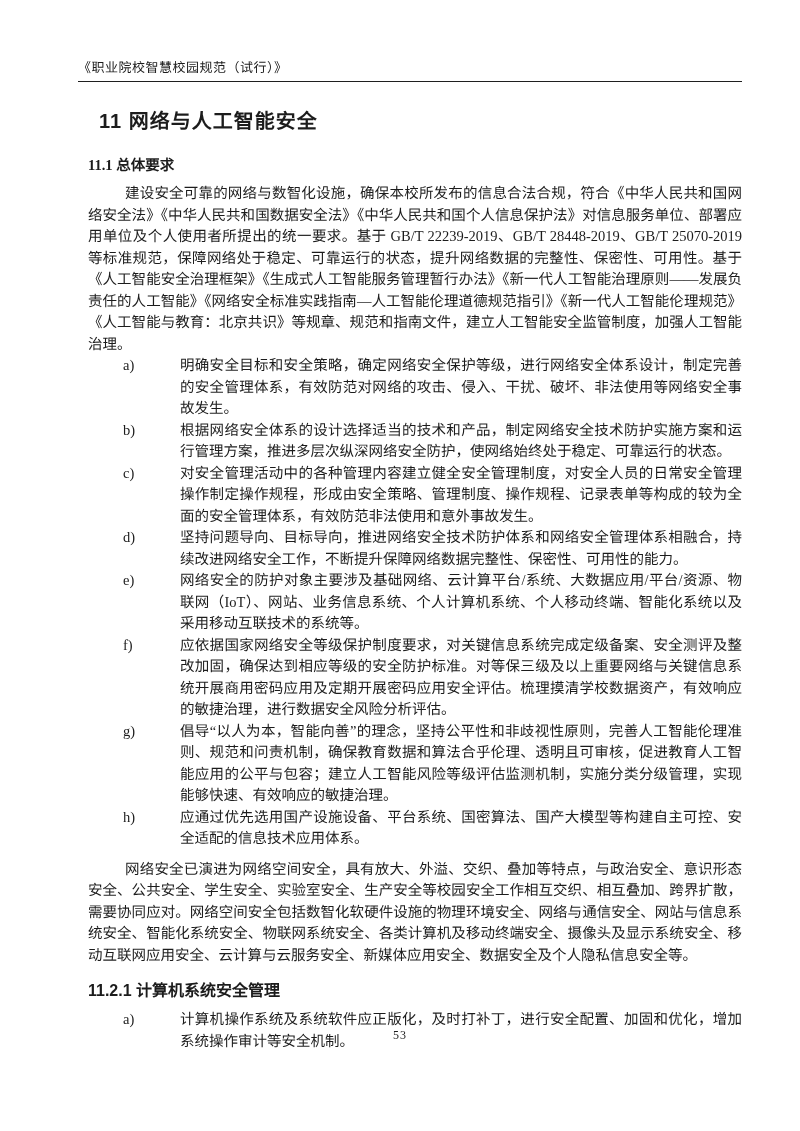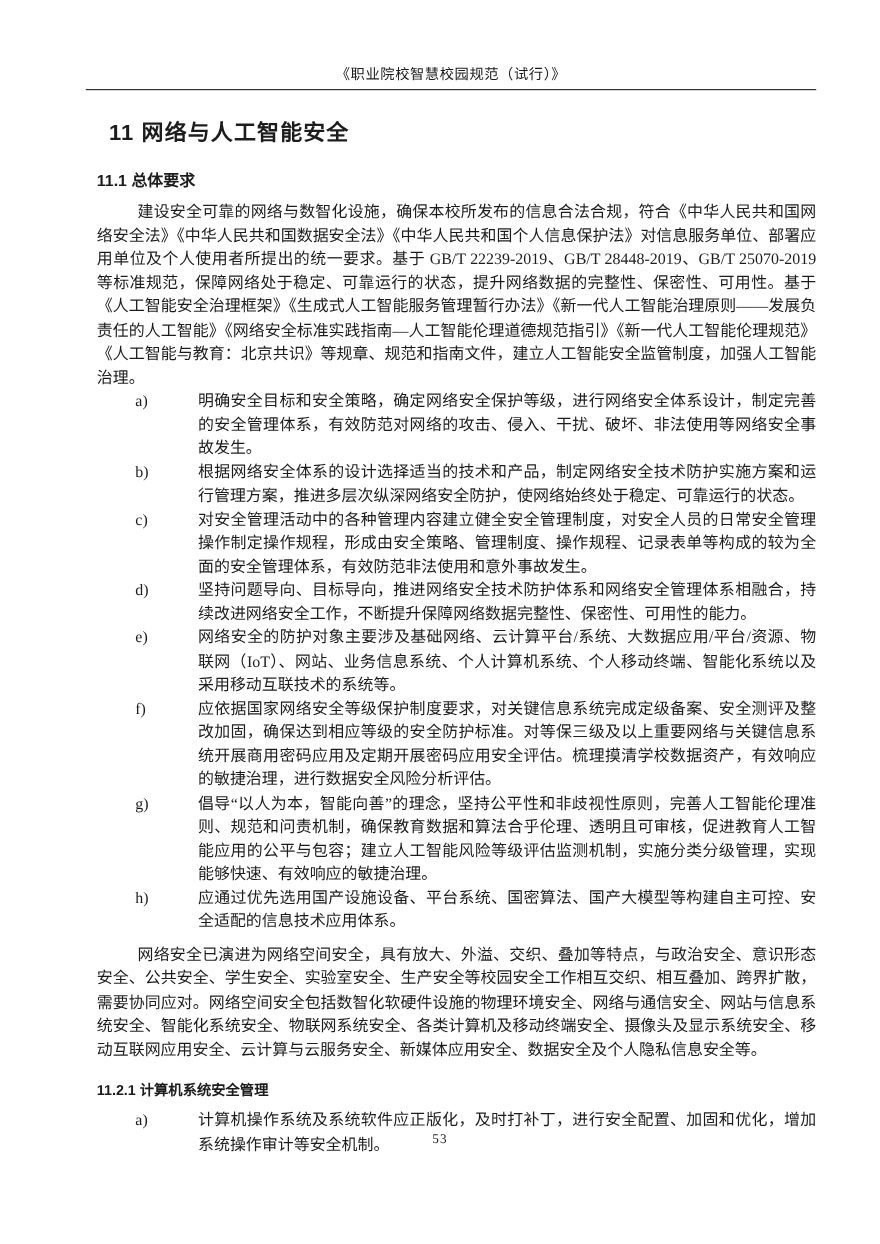--- a/index.html
+++ b/index.html
@@ -16,21 +16,21 @@
     font-family: "Liberation Serif", "DejaVu Serif", serif;
     overflow: hidden;
     box-sizing: border-box;
   }
   
   .page-header {
     padding-top: 60px;
     margin: 0 58px 0 78px;
   }
   .running-head {
-    text-align: center;
+    text-align: left;
     font-size: 13px;
     letter-spacing: 0.5px;
     line-height: 16px;
   }
   .header-rule {
     border: none;
     border-bottom: 1.6px solid #1f1f1f;
     margin: 5px 0 0 0;
   }
   
@@ -39,30 +39,30 @@
   }
   .chapter-title {
     font-family: "Liberation Sans", "DejaVu Sans", sans-serif;
     font-weight: bold;
     font-size: 20px;
     letter-spacing: 1px;
     margin: 26px 0 0 11px;
     line-height: 26px;
   }
   .section-heading {
-    font-family: Liberation Sans, sans-serif;
+    font-family: Liberation Serif, serif;
     font-weight: bold;
     font-size: 14.5px;
     margin: 22px 0 0 0;
     line-height: 18px;
   }
   .sub-section-heading {
     font-family: "Liberation Sans", "DejaVu Sans", sans-serif;
     font-weight: bold;
-    font-size: 13px;
+    font-size: 16px;
     margin: 16px 0 0 0;
     line-height: 18px;
   }
   .body-para {
     font-size: 14.5px;
     line-height: 21.5px;
     text-align: justify;
     margin: 9px 0 0 0;
     text-indent: 37px;
   }

